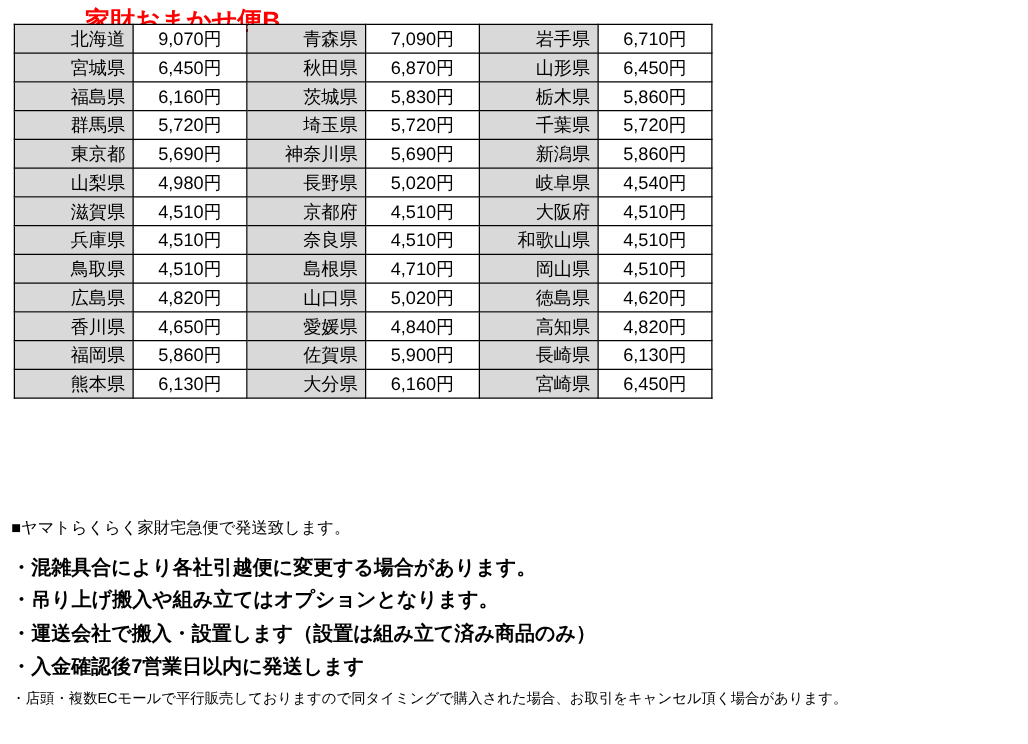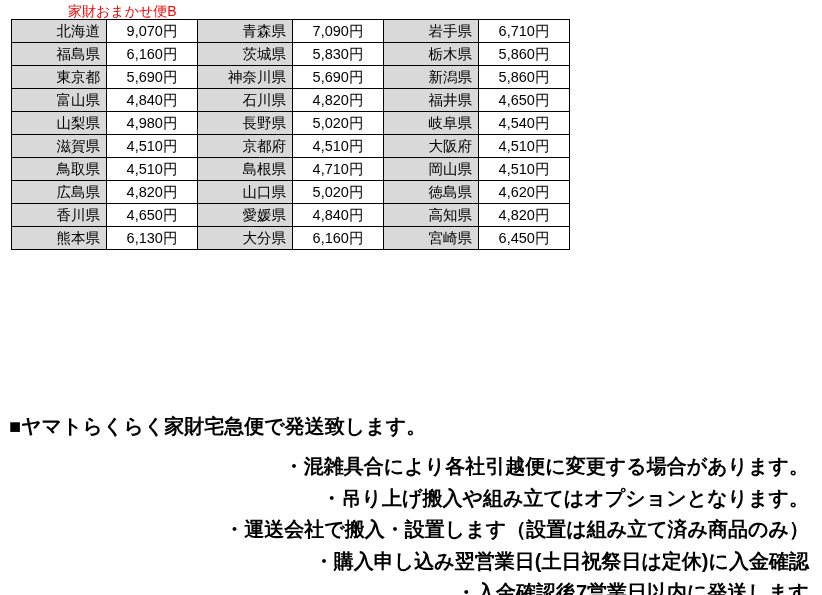--- a/index.html
+++ b/index.html
@@ -16,23 +16,23 @@
   }
   .page {
     position: relative;
     width: 822px;
     height: 595px;
   }
   .title {
     position: absolute;
     left: 68px;
     top: 3px;
-    font-size: 14px;
+    font-size: 20px;
     color: #ff0000;
-    font-weight: 400;
+    font-weight: 700;
     letter-spacing: 0px;
     white-space: nowrap;
   }
   table.fee-table {
     position: absolute;
     left: 11px;
     top: 19px;
     border-collapse: collapse;
     table-layout: fixed;
     width: 501px;
@@ -59,32 +59,31 @@
   td.empty {
     background: #ffffff;
   }
   .notes {
     position: absolute;
     left: 9px;
     top: 413px;
     width: 800px;
   }
   .note-head {
-    font-size: 20px;
-    font-weight: bold;
+    font-size: 13px;
+    font-weight: normal;
     margin: 0 0 14px 0;
     white-space: nowrap;
   }
   .note-line {
-    font-size: 20px;
+    font-size: 16px;
     font-weight: bold;
     margin: 0 0 6px 0;
     white-space: nowrap;
     line-height: 1.28;
-    text-align: right;
   }
   .note-small {
     font-size: 11.5px;
     font-weight: normal;
     margin: 4px 0 0 0;
     white-space: nowrap;
   }
 </style>
 </head>
 <body>
@@ -97,60 +96,76 @@
     <tbody>
       <tr>
         <td class="pref">北海道</td>
         <td class="price">9,070円</td>
         <td class="pref">青森県</td>
         <td class="price">7,090円</td>
         <td class="pref">岩手県</td>
         <td class="price">6,710円</td>
       </tr>
       <tr>
+        <td class="pref">宮城県</td>
+        <td class="price">6,450円</td>
+        <td class="pref">秋田県</td>
+        <td class="price">6,870円</td>
+        <td class="pref">山形県</td>
+        <td class="price">6,450円</td>
+      </tr>
+      <tr>
         <td class="pref">福島県</td>
         <td class="price">6,160円</td>
         <td class="pref">茨城県</td>
         <td class="price">5,830円</td>
         <td class="pref">栃木県</td>
         <td class="price">5,860円</td>
       </tr>
       <tr>
+        <td class="pref">群馬県</td>
+        <td class="price">5,720円</td>
+        <td class="pref">埼玉県</td>
+        <td class="price">5,720円</td>
+        <td class="pref">千葉県</td>
+        <td class="price">5,720円</td>
+      </tr>
+      <tr>
         <td class="pref">東京都</td>
         <td class="price">5,690円</td>
         <td class="pref">神奈川県</td>
         <td class="price">5,690円</td>
         <td class="pref">新潟県</td>
         <td class="price">5,860円</td>
       </tr>
       <tr>
-        <td class="pref">富山県</td>
-        <td class="price">4,840円</td>
-        <td class="pref">石川県</td>
-        <td class="price">4,820円</td>
-        <td class="pref">福井県</td>
-        <td class="price">4,650円</td>
-      </tr>
-      <tr>
         <td class="pref">山梨県</td>
         <td class="price">4,980円</td>
         <td class="pref">長野県</td>
         <td class="price">5,020円</td>
         <td class="pref">岐阜県</td>
         <td class="price">4,540円</td>
       </tr>
       <tr>
         <td class="pref">滋賀県</td>
         <td class="price">4,510円</td>
         <td class="pref">京都府</td>
         <td class="price">4,510円</td>
         <td class="pref">大阪府</td>
         <td class="price">4,510円</td>
       </tr>
       <tr>
+        <td class="pref">兵庫県</td>
+        <td class="price">4,510円</td>
+        <td class="pref">奈良県</td>
+        <td class="price">4,510円</td>
+        <td class="pref">和歌山県</td>
+        <td class="price">4,510円</td>
+      </tr>
+      <tr>
         <td class="pref">鳥取県</td>
         <td class="price">4,510円</td>
         <td class="pref">島根県</td>
         <td class="price">4,710円</td>
         <td class="pref">岡山県</td>
         <td class="price">4,510円</td>
       </tr>
       <tr>
         <td class="pref">広島県</td>
         <td class="price">4,820円</td>
@@ -161,33 +176,40 @@
       </tr>
       <tr>
         <td class="pref">香川県</td>
         <td class="price">4,650円</td>
         <td class="pref">愛媛県</td>
         <td class="price">4,840円</td>
         <td class="pref">高知県</td>
         <td class="price">4,820円</td>
       </tr>
       <tr>
+        <td class="pref">福岡県</td>
+        <td class="price">5,860円</td>
+        <td class="pref">佐賀県</td>
+        <td class="price">5,900円</td>
+        <td class="pref">長崎県</td>
+        <td class="price">6,130円</td>
+      </tr>
+      <tr>
         <td class="pref">熊本県</td>
         <td class="price">6,130円</td>
         <td class="pref">大分県</td>
         <td class="price">6,160円</td>
         <td class="pref">宮崎県</td>
         <td class="price">6,450円</td>
       </tr>
     </tbody>
   </table>
 
   <div class="notes">
     <p class="note-head">■ヤマトらくらく家財宅急便で発送致します。</p>
     <p class="note-line">・混雑具合により各社引越便に変更する場合があります。</p>
     <p class="note-line">・吊り上げ搬入や組み立てはオプションとなります。</p>
     <p class="note-line">・運送会社で搬入・設置します（設置は組み立て済み商品のみ）</p>
-    <p class="note-line">・購入申し込み翌営業日(土日祝祭日は定休)に入金確認</p>
     <p class="note-line">・入金確認後7営業日以内に発送します</p>
     <p class="note-small">・店頭・複数ECモールで平行販売しておりますので同タイミングで購入された場合、お取引をキャンセル頂く場合があります。</p>
   </div>
 
 </div>
 
 </body></html>

